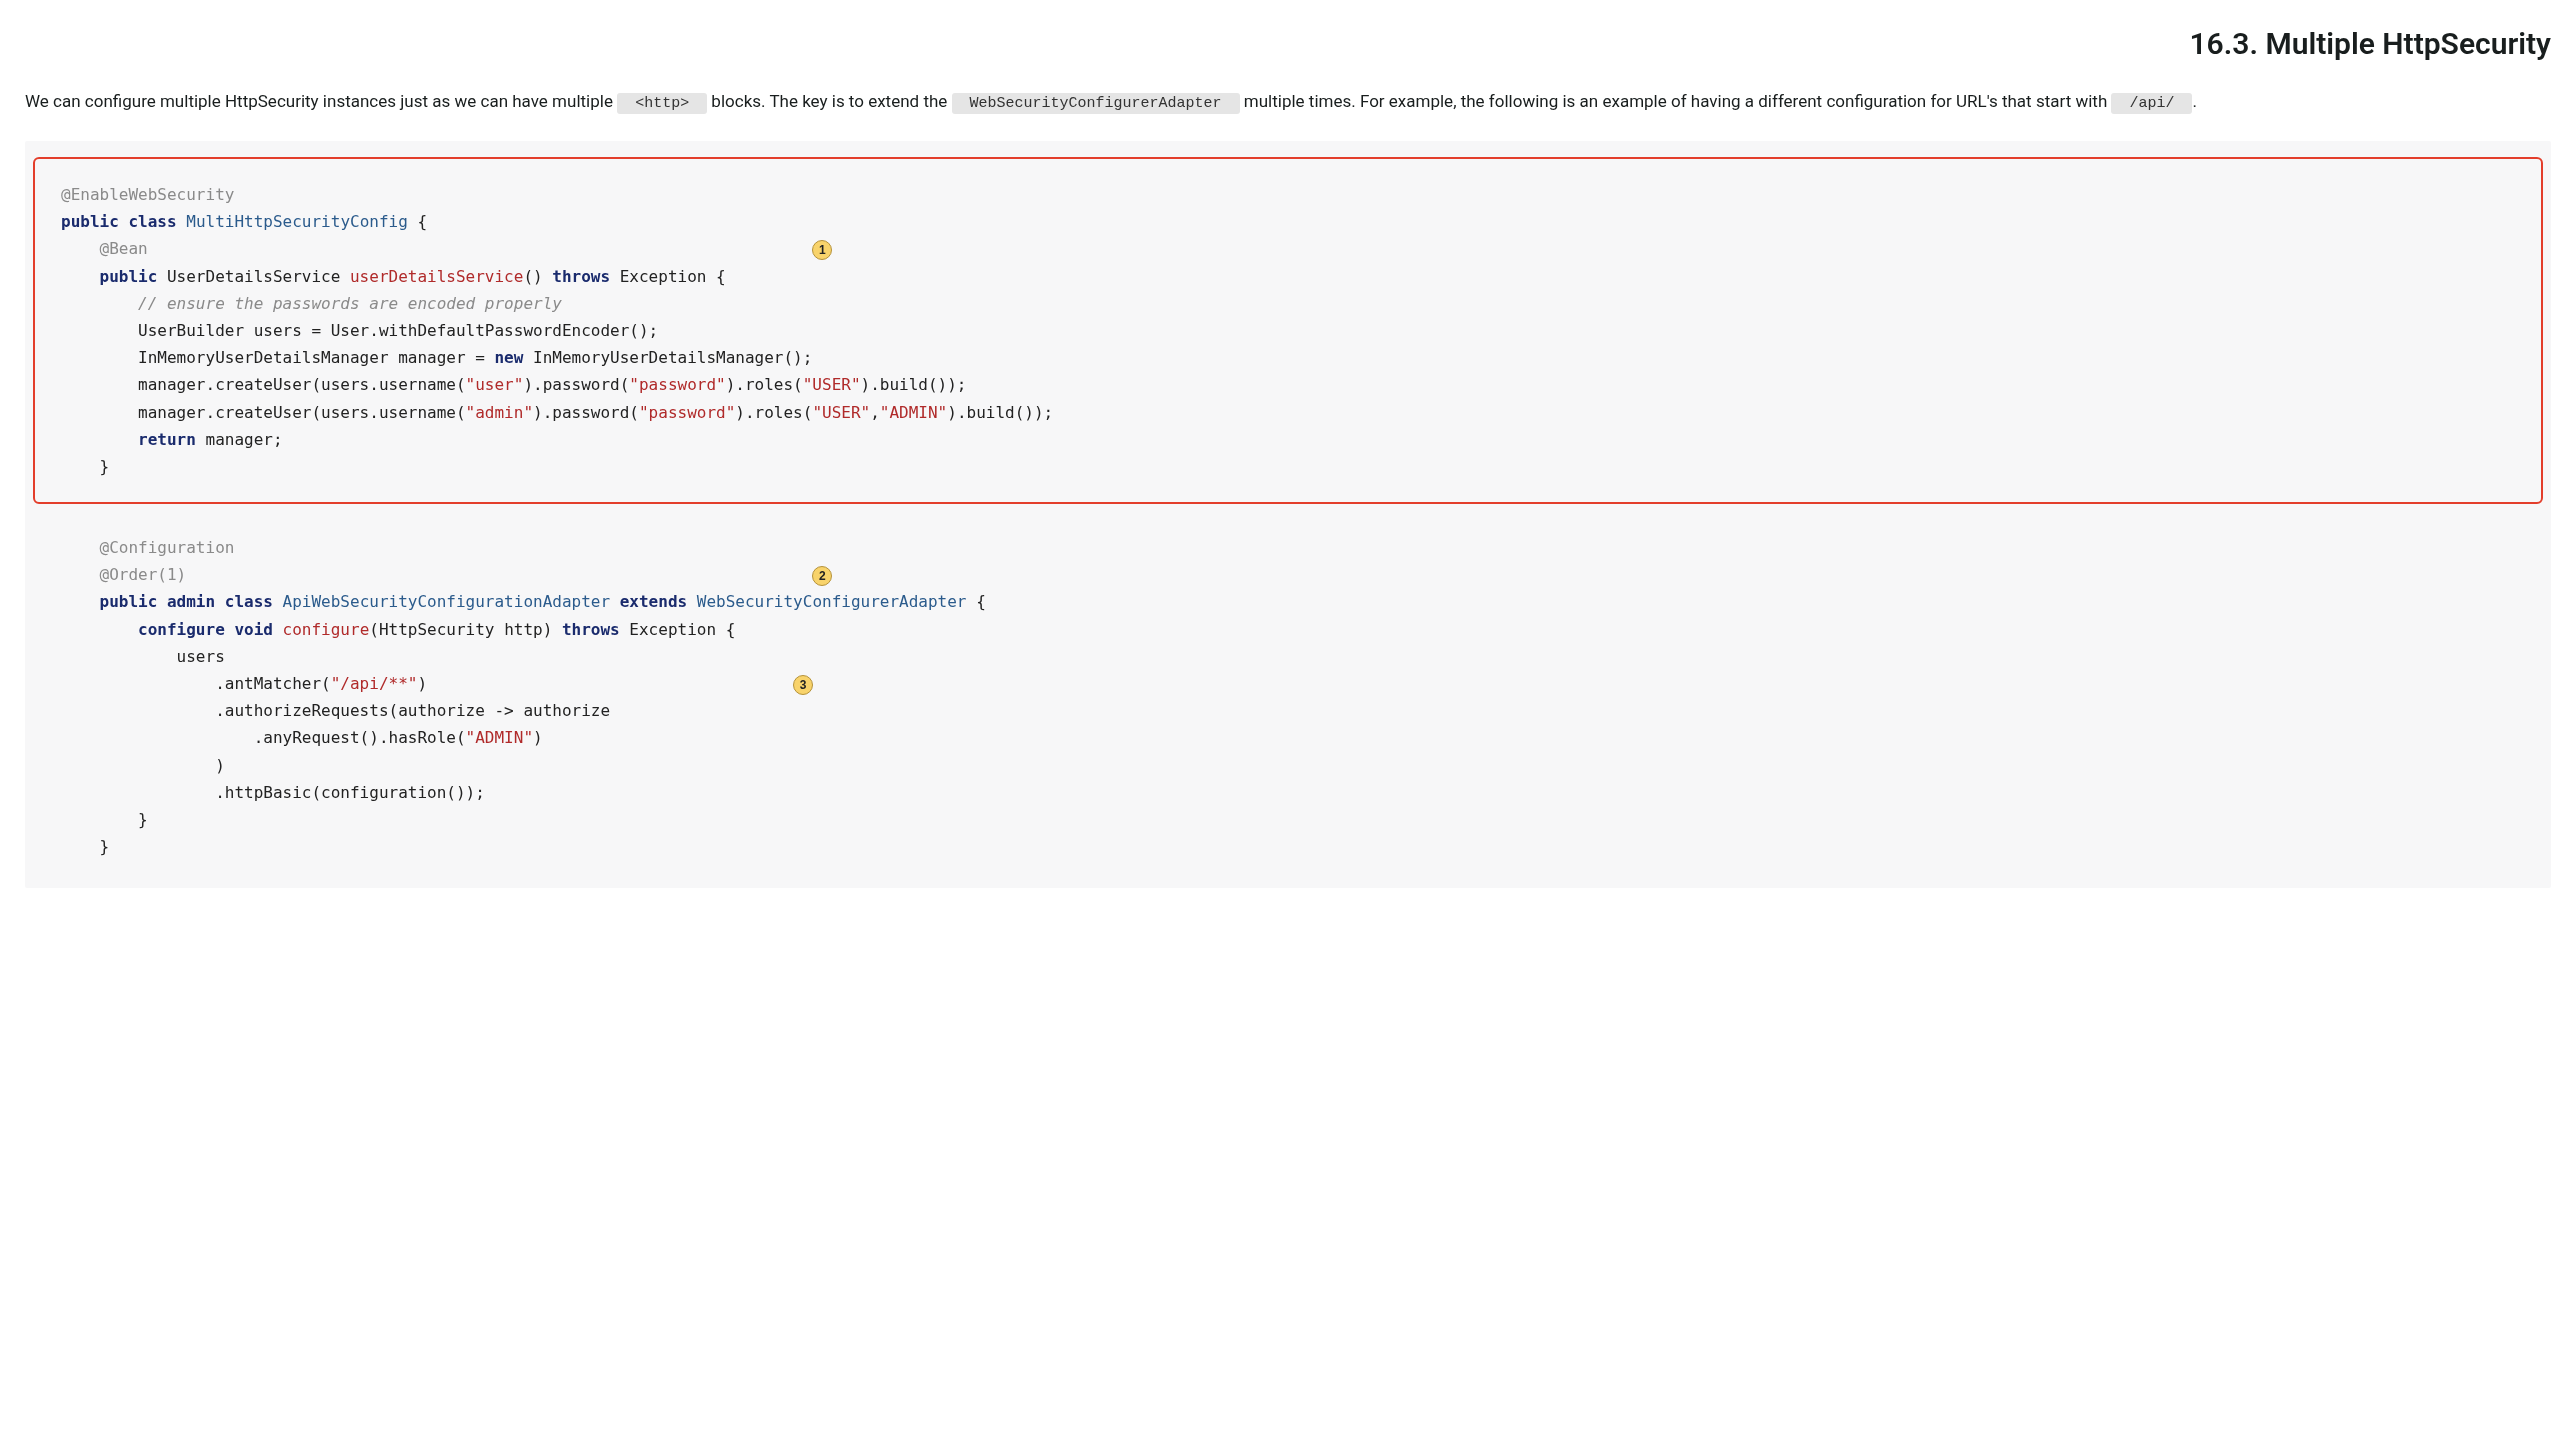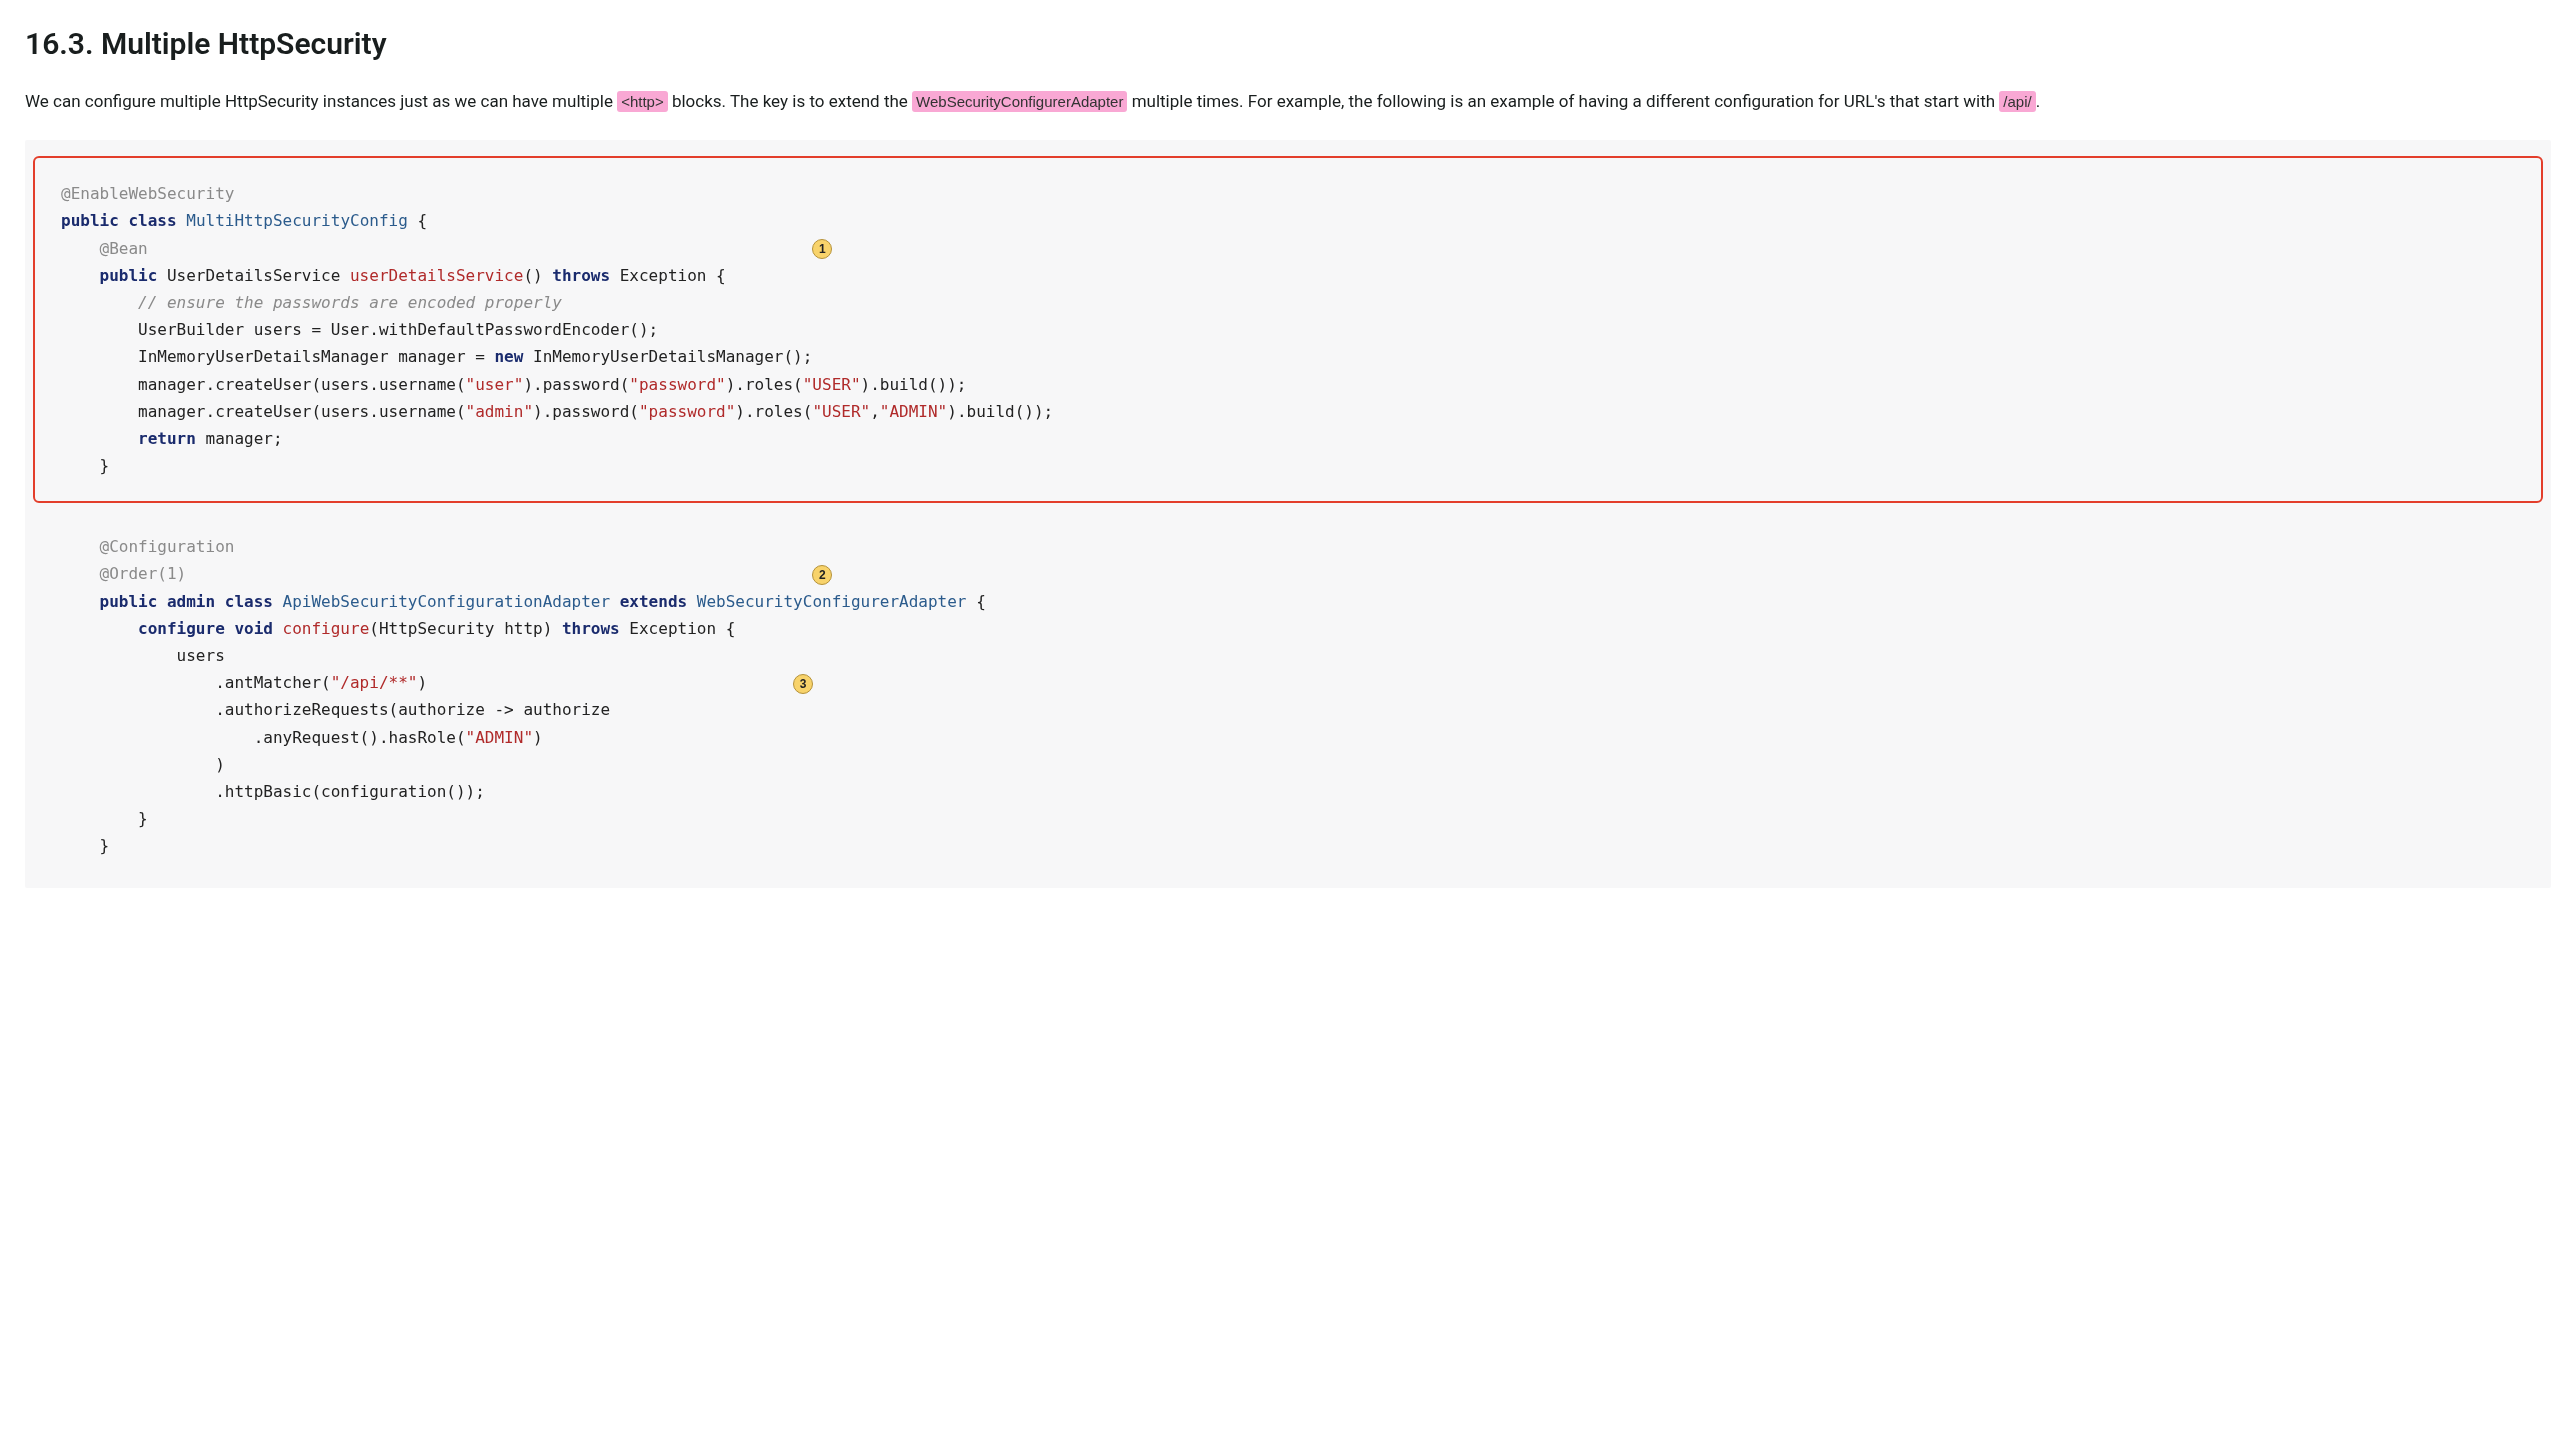--- a/index.html
+++ b/index.html
@@ -9,31 +9,32 @@
     color: #191e1e;
     background: #fff;
     font-size: 17px;
     line-height: 1.6;
   }
   h2 {
     font-size: 30px;
     font-weight: 600;
     margin: 0 0 20px 0;
     color: #191e1e;
+    text-align: right;
   }
   p.intro {
     font-size: 17px;
     margin: 0 0 25px 0;
     color: #191e1e;
   }
   code.inline {
-    background: #f9a8d4;
+    background: #e5e5e5;
     border-radius: 3px;
-    padding: 2px 4px;
-    font-family: Liberation Sans, sans-serif;
+    padding: 2px 18px;
+    font-family: Liberation Mono, monospace;
     font-size: 15px;
     color: #333;
   }
   .codeblock {
     background: #f7f7f8;
     border-radius: 2px;
     padding: 16px 0 16px 0;
     position: relative;
     overflow-x: auto;
   }

